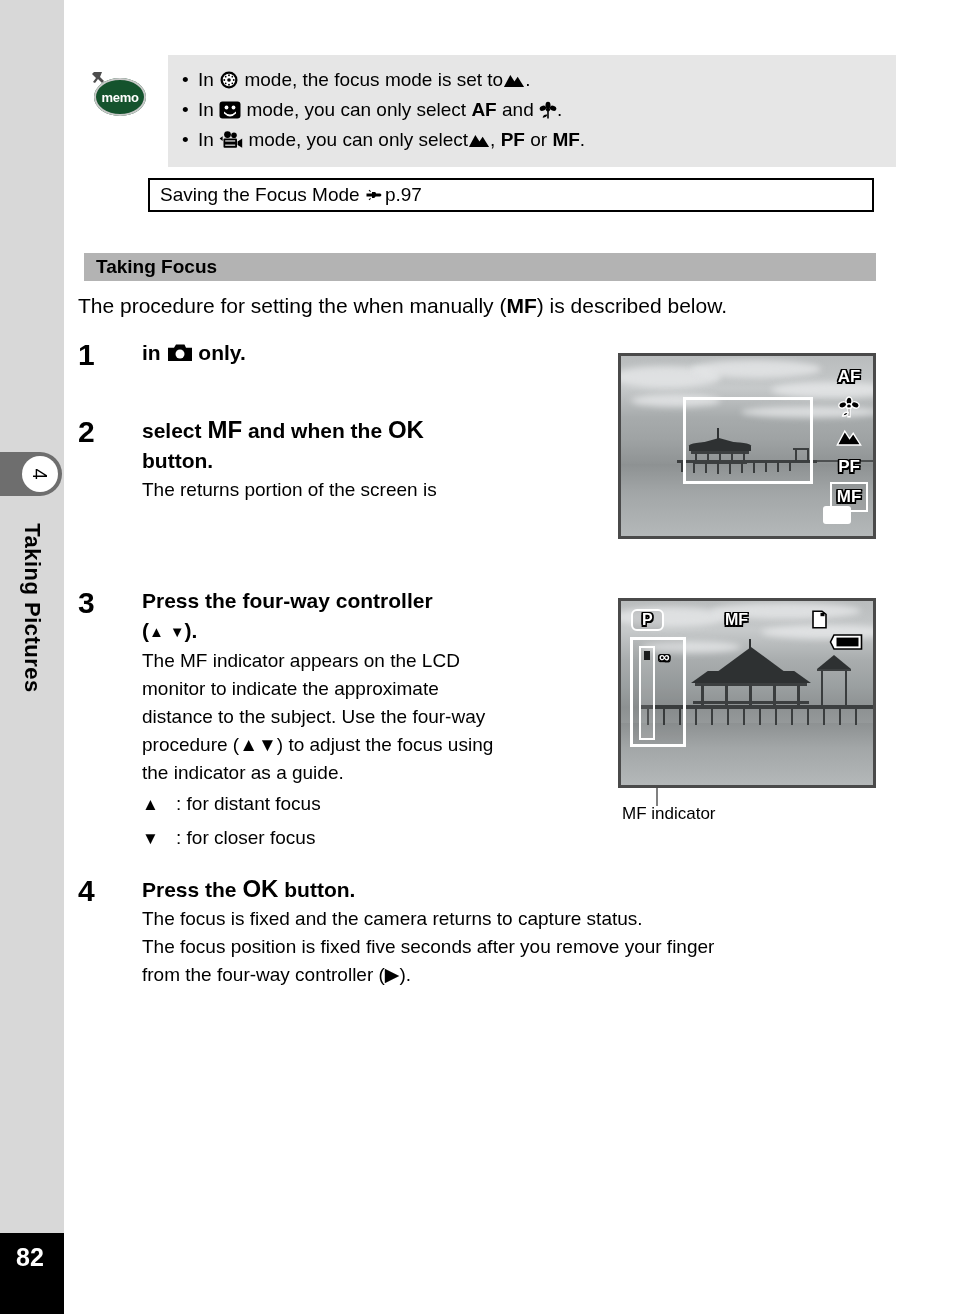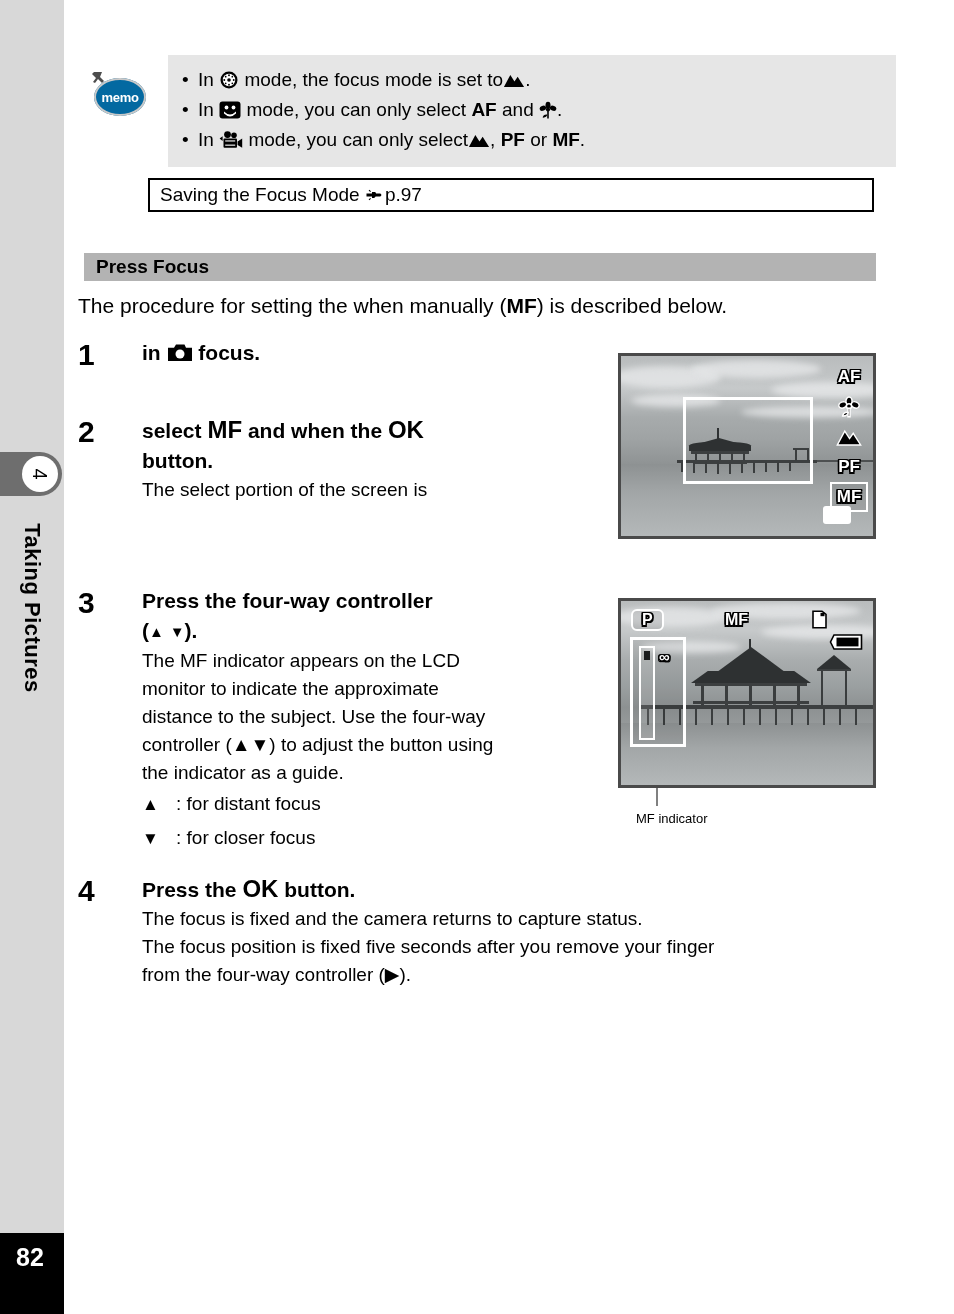--- a/index.html
+++ b/index.html
@@ -109,21 +109,21 @@
     width: 62px;
     height: 46px;
   }
   #memo-ellipse {
     position: absolute;
     left: 10px;
     top: 8px;
     width: 52px;
     height: 38px;
     border-radius: 50%;
-    background: #0369a1;
+    background: #14532d;
     box-shadow: inset 0 0 0 2px #c9c9c9;
   }
   #memo-ellipse-label {
     position: absolute;
     left: 0; top: 0;
     width: 100%;
     height: 100%;
     display: flex;
     align-items: center;
     justify-content: center;
@@ -458,24 +458,23 @@
   #callout-line {
     position: absolute;
     left: 592px;
     top: 788px;
     width: 2px;
     height: 18px;
     background: #808080;
   }
   #fig-caption {
     position: absolute;
-    left: 572px;
+    left: 558px;
     top: 804px;
-    font-size: 13px;
-    margin-top: 7px;
+    font-size: 17px;
   }
 </style>
 </head>
 <body>
 
 <div id="sidebar">
   <div id="chapter-tab">
     <div id="chapter-circle">4</div>
   </div>
   <div id="chapter-title">
@@ -573,56 +572,56 @@
 
   <div id="ref-box">
     <span>Saving the Focus Mode</span>&nbsp;<svg style="width:18px;height:14px;vertical-align:-2px;margin:0 1px;" viewBox="0 0 18 14">
       <g fill="#000">
         <path d="M0.5 5.5 L6 5.5 L6 4 L8.2 4 C9.4 4 10 4.6 10 5.4 L13.5 5.4 C14.6 5.4 15.4 6 15.4 6.9 C15.4 7.8 14.6 8.4 13.5 8.4 L9.6 8.4 C9.2 9.3 8.4 9.9 7.4 9.9 L6 9.9 L6 8.5 L0.5 8.5 Z"></path>
         <path d="M3 2.2 L4.6 3.6 M3 11.8 L4.6 10.4" stroke="#000" stroke-width="1.1" fill="none"></path>
       </g>
     </svg><span>p.97</span>
   </div>
 
-  <div id="section-header">Press Focus</div>
+  <div id="section-header">Taking Focus</div>
 
   <div id="intro-text"><span>The procedure for setting the when manually (</span><span class="bold-token" style="font-size:21px;">MF</span><span>) is described below.</span></div>
 
   <div class="step" id="step1">
     <div class="step-num">1</div>
     <div class="step-body">
       <div class="step-title"><span>in</span>
         <svg class="icn icn-camera" viewBox="0 0 26 19">
           <g fill="#000">
             <path d="M1 4.8 L7 4.8 L9 1.5 L17.5 1.5 L19 4.8 L25 4.8 L25 18 L1 18 Z"></path>
           </g>
           <circle cx="13" cy="11" r="4.5" fill="#fff"></circle>
         </svg>
-        <span>focus.</span></div>
+        <span>only.</span></div>
     </div>
   </div>
 
   <div class="step" id="step2">
     <div class="step-num">2</div>
     <div class="step-body">
       <div class="step-title"><span>select</span> <span style="font-size:24px;">MF</span> <span>and when the</span> <span style="font-size:24px;">OK</span></div>
       <div class="step-title">button.</div>
-      <div class="step-desc">The select portion of the screen is</div>
+      <div class="step-desc">The returns portion of the screen is</div>
     </div>
   </div>
 
   <div class="step" id="step3">
     <div class="step-num">3</div>
     <div class="step-body">
       <div class="step-title">Press the four-way controller</div>
       <div class="step-title"><span>(</span><span class="icn-tri">▲</span> <span class="icn-tri">▼</span><span>).</span></div>
       <div class="step-desc">The MF indicator appears on the LCD</div>
       <div class="step-desc">monitor to indicate the approximate</div>
       <div class="step-desc">distance to the subject. Use the four-way</div>
-      <div class="step-desc">controller (▲▼) to adjust the button using</div>
+      <div class="step-desc">procedure (▲▼) to adjust the focus using</div>
       <div class="step-desc">the indicator as a guide.</div>
       <div class="arrow-line"><span class="arrow-glyph">▲</span><span>:  for distant focus</span></div>
       <div class="arrow-line"><span class="arrow-glyph">▼</span><span>:  for closer focus</span></div>
     </div>
   </div>
 
   <div class="step" id="step4">
     <div class="step-num">4</div>
     <div class="step-body">
       <div class="step-title"><span>Press the</span> <span style="font-size:24px;">OK</span> <span>button.</span></div>

